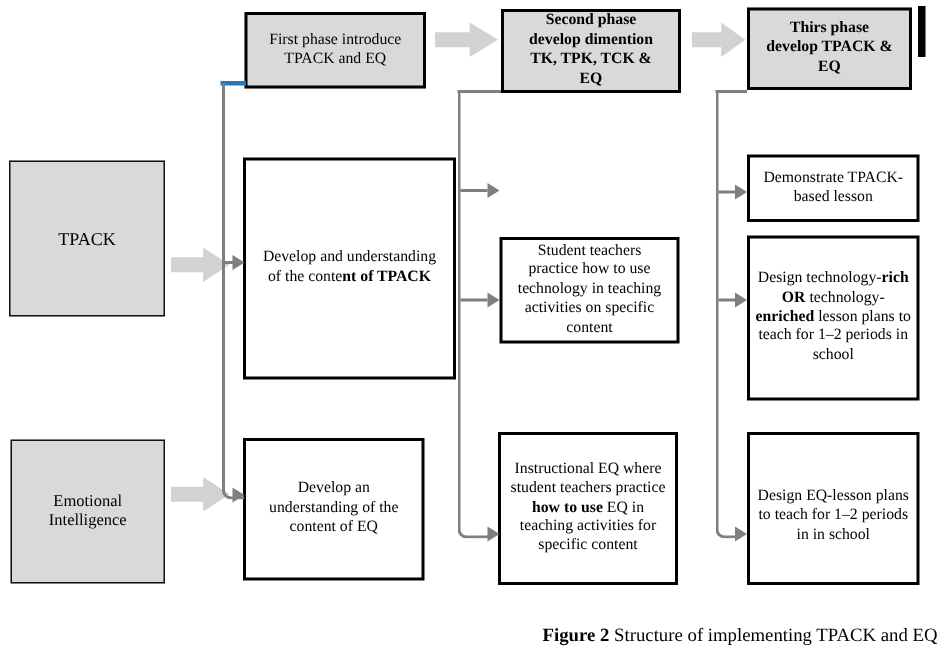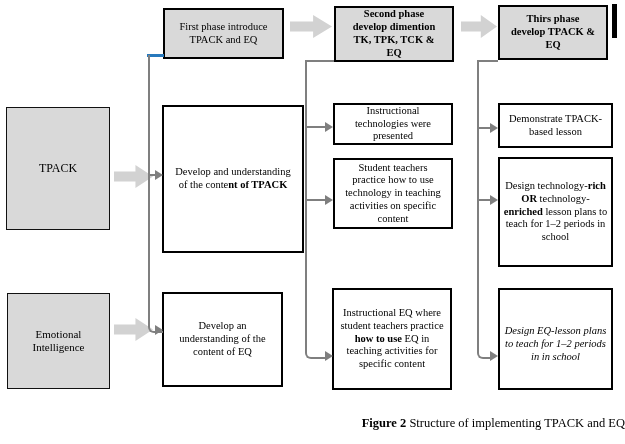--- a/index.html
+++ b/index.html
@@ -6,28 +6,28 @@
   .canvas { position:relative; width:625px; height:444px; background:#ffffff; overflow:hidden;
             font-family:"Liberation Serif","DejaVu Serif",serif; color:#000; }
   .box { position:absolute; box-sizing:border-box; display:flex; align-items:center; justify-content:center;
          text-align:center; font-size:10.5px; line-height:1.22; padding:2px 6px; }
   .gray  { background:#d9d9d9; }
   .white { background:#ffffff; }
   .b2 { border:2px solid #000; }
   .b1 { border:1px solid #111; }
   .bold { font-weight:bold; }
   .txt { width:100%; }
-  .mt { margin-top:11px;font-style:italic; }
+  .mt { margin-top:11px; }
 
   
   #b-p1 { left:163px; top:8px;  width:121px; height:51px; }
   #b-p2 { left:334px; top:6px;  width:120px; height:56px; padding:2px 10px; }
   #b-p3 { left:498px; top:5px;  width:110px; height:55px; padding:2px 10px; }
   
-  #b-tpack { left:6px; top:107px; width:104px; height:123px; font-size:12px; }
+  #b-tpack { left:6px; top:107px; width:104px; height:104px; font-size:12px; }
   #b-ei    { left:7px; top:293px; width:103px; height:96px;  font-size:11px; }
   
   #b-devt { left:162px; top:105px; width:142px; height:148px; padding:2px 8px; }
   #b-deve { left:162px; top:292px; width:121px; height:95px;  padding:2px 8px; }
   
   #b-it { left:333px; top:103px; width:120px; height:42px; padding:1px 8px; }
   #b-st { left:333px; top:158px; width:120px; height:71px; }
   #b-ie { left:332px; top:288px; width:120px; height:102px; padding:2px 4px; }
   
   #b-dt { left:498px; top:103px; width:115px; height:45px; }
@@ -85,21 +85,20 @@
   <div class="box gray b2 bold" id="b-p3">Thirs phase develop TPACK &amp; EQ</div>
 
   <div class="box gray b1" id="b-tpack">TPACK</div>
   <div class="box gray b1" id="b-ei">Emotional Intelligence</div>
 
   <div class="box white b2" id="b-devt">
     <div class="txt"><span>Develop and understanding of the conte</span><b>nt of TPACK</b></div>
   </div>
   <div class="box white b2" id="b-deve">Develop an understanding of  the content of EQ</div>
 
-  <div class="box white b2" id="b-it">Instructional technologies were presented</div>
   <div class="box white b2" id="b-st">Student teachers practice how to use technology in teaching activities on specific content</div>
   <div class="box white b2" id="b-ie">
     <div class="txt"><span>Instructional EQ where student teachers practice </span><b>how to use</b><span> EQ in teaching activities for specific content</span></div>
   </div>
 
   <div class="box white b2" id="b-dt">Demonstrate TPACK-based lesson</div>
   <div class="box white b2" id="b-dd">
     <div class="txt"><span>Design technology-</span><b>rich OR</b><span> technology-</span><b>enriched</b><span> lesson plans to teach for 1–2 periods in school</span></div>
   </div>
   <div class="box white b2" id="b-de">

